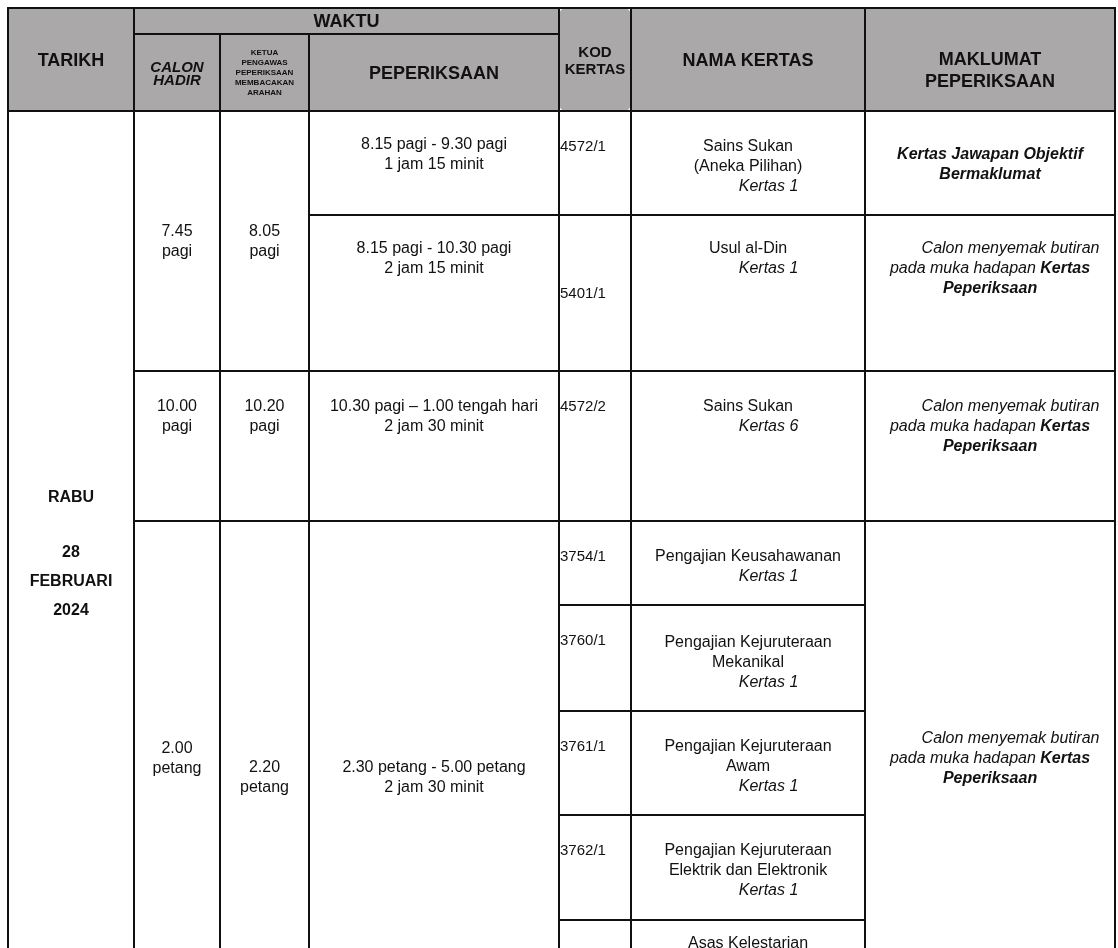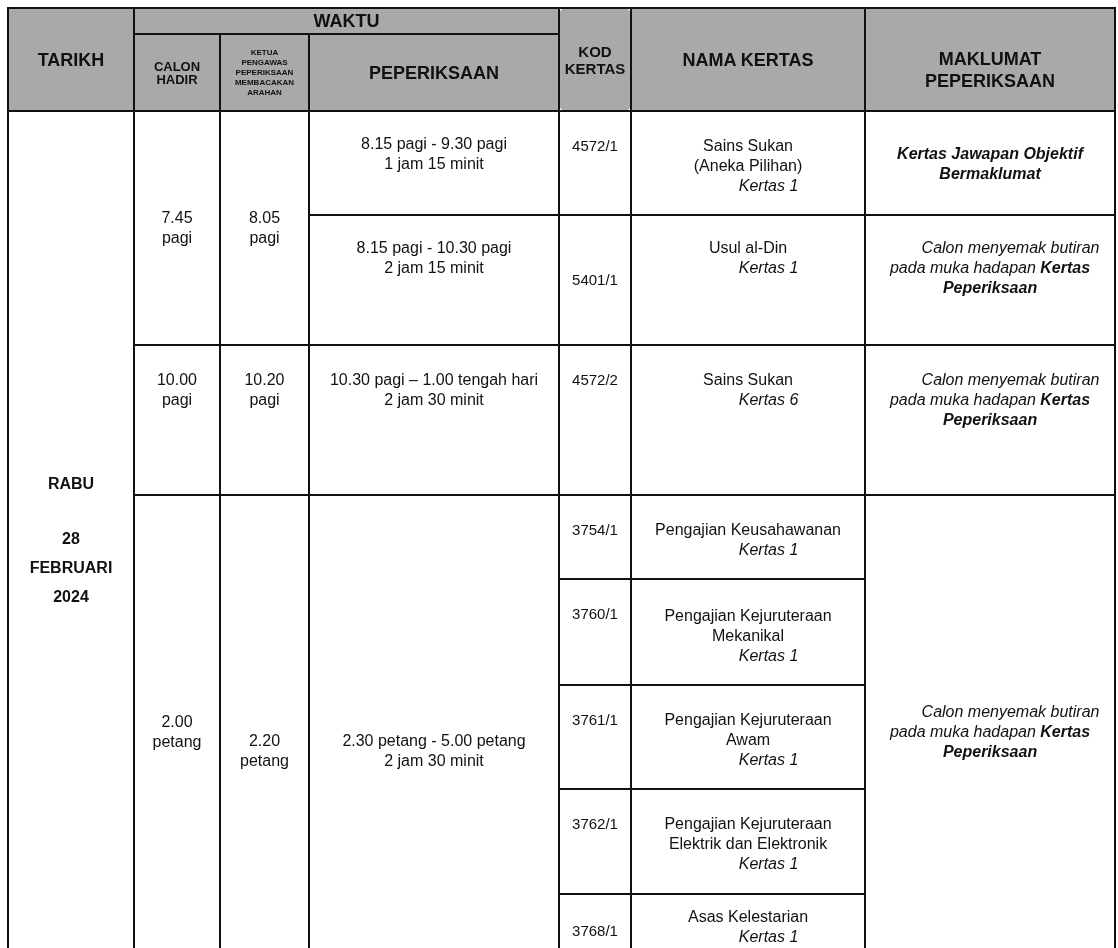--- a/index.html
+++ b/index.html
@@ -5,26 +5,26 @@
   html, body { margin: 0; padding: 0; background: #ffffff; }
   body { width: 1118px; height: 948px; position: relative; overflow: hidden;
          font-family: "Liberation Sans", sans-serif; color: #111; }
   table.sched { position: absolute; left: 7px; top: 7px; border-collapse: collapse;
                 table-layout: fixed; width: 1107px; }
   table.sched td, table.sched th { border: 2px solid #111; padding: 0; }
   th { background: #aaa8a8; font-weight: bold; text-align: center; vertical-align: middle; }
   td { background: #fff; text-align: center; vertical-align: top; font-size: 16px; line-height: 20px; }
   .h-big { font-size: 18px; line-height: 22px; }
   .h-mid { font-size: 15px; line-height: 17px; border-radius: 7px; }
-  .h-sm { font-size: 13px; line-height: 13px; }
+  .h-sm { font-size: 15px; line-height: 13px; font-style: italic; }
   .h-xs { font-size: 8px; line-height: 10px; margin-left: 35px; }
   .date { vertical-align: middle; font-weight: bold; font-size: 16px; line-height: 29px; }
   .it { font-style: italic; padding-left: 41px; }
   .bi { font-style: italic; font-weight: bold; }
-  .kod { text-align: center; padding-left: 6px; font-size: 15px; }
+  .kod { text-align: left; padding-left: 6px; font-size: 15px; }
   .blk { display: block; }
 </style>
 </head>
 <body>
 
 <table class="sched">
   <colgroup>
     <col style="width:126px">
       <col style="width:86px">
       <col style="width:89px">
@@ -87,21 +87,21 @@
     <td style="padding-top:24px">
       <span class="blk">Sains Sukan</span>
       <span class="blk">(Aneka Pilihan)</span>
       <span class="blk it">Kertas 1</span>
     </td>
     <td style="padding-top:32px">
       <span class="bi">Kertas Jawapan Objektif Bermaklumat</span>
     </td>
   </tr>
 
-  <tr style="height:130px">
+  <tr style="height:156px">
     <td style="padding-top:22px">
       <span class="blk">8.15 pagi - 10.30 pagi</span>
           <span class="blk">2 jam 15 minit</span>
     </td>
     <td class="kod" style="vertical-align:middle">5401/1</td>
     <td style="padding-top:22px">
       <span class="blk">Usul al-Din</span>
       <span class="blk it">Kertas 1</span>
     </td>
     <td style="padding:22px 6px 0">

